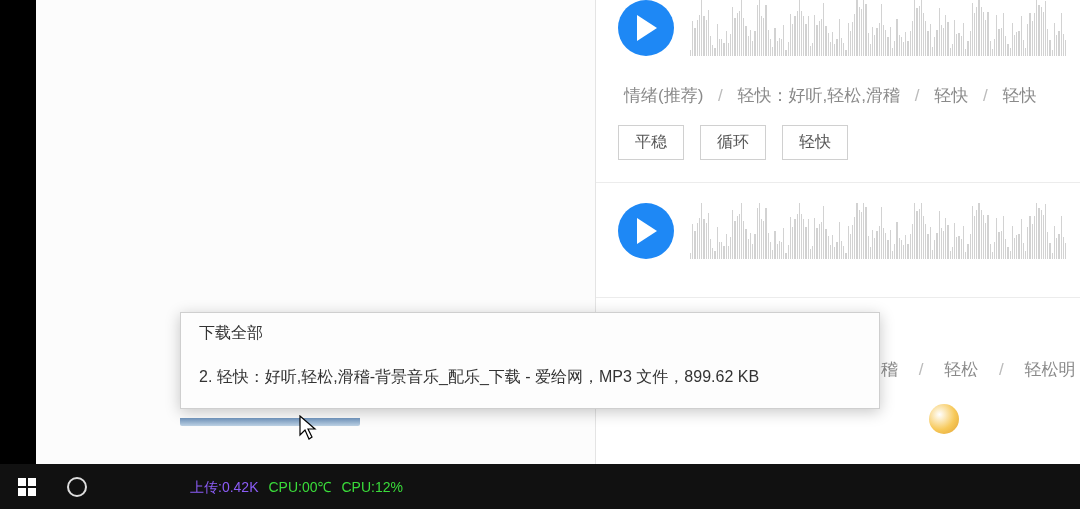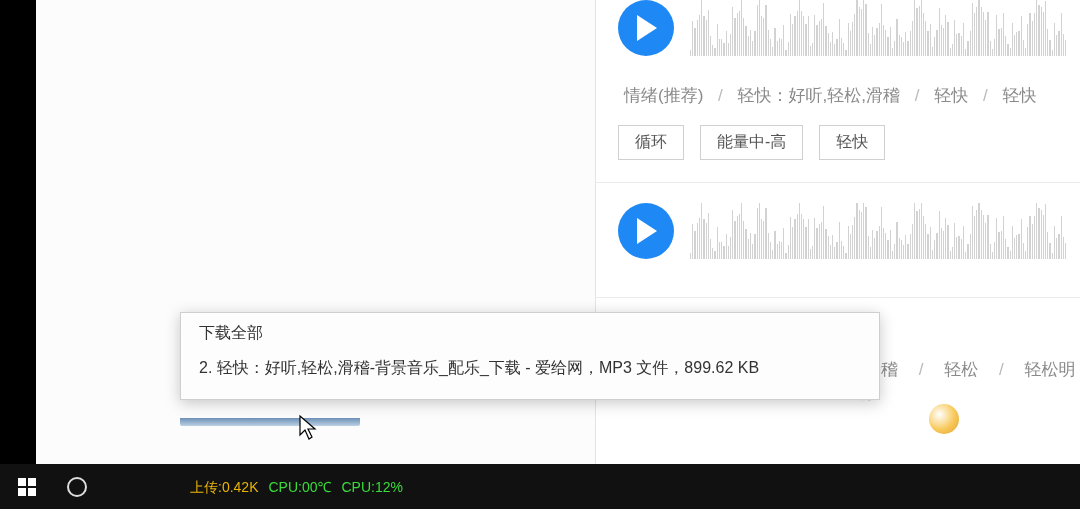--- a/index.html
+++ b/index.html
@@ -109,21 +109,21 @@
     left: 144px;
     top: 312px;
     width: 700px;
     background: #fdfdfd;
     border: 1px solid #cfcfcf;
     box-shadow: 0 3px 14px rgba(0,0,0,.22);
     padding: 10px 18px 14px 18px;
     font-size: 16px;
     color: #333;
   }
-  .popup .hdr { margin-bottom: 8px; }
+  .popup .hdr { margin-bottom: 17px; }
   .popup .item { padding: 6px 0; }
   .popup-shadow {
     position: absolute;
     left: 144px;
     top: 418px;
     width: 180px;
     height: 8px;
     background: linear-gradient(#6c8fb6, #bcd1e4);
     border-radius: 0 0 2px 2px;
   }
@@ -159,21 +159,21 @@
     width: 20px; height: 20px;
     border: 2px solid #ddd;
     border-radius: 50%;
   }
   .stats {
     margin-left: 90px;
     line-height: 20px;
     font-size: 14px;
   }
   .stats .row { display: flex; gap: 10px; align-items: baseline; }
-  .lbl-y { color: #eab308; }
+  .lbl-y { color: #8b5cf6; }
   .lbl-g { color: #3adc3a; }
   .lbl-o { color: #ffb030; }
   
   .wm {
     position: absolute;
     right: 18px;
     bottom: 52px;
     text-align: right;
     color: #fff;
   }
@@ -377,22 +377,22 @@
       <div class="breadcrumb">
         <a>情绪(推荐)</a>
         <span class="sep">/</span>
         <a>轻快：好听,轻松,滑稽</a>
         <span class="sep">/</span>
         <a>轻快</a>
         <span class="sep">/</span>
         <a>轻快</a>
       </div>
       <div class="tag-row">
+        <span class="tag">平稳</span>
         <span class="tag">循环</span>
-        <span class="tag">能量中-高</span>
         <span class="tag">轻快</span>
       </div>
     </div>
 
     <div class="track">
       <div class="wave-row" style="margin-top:20px; margin-bottom:16px;">
         <div class="play-btn">
           <svg width="22" height="26" viewBox="0 0 22 26">
               <polygon points="2,0 22,13 2,26"></polygon>
             </svg>

